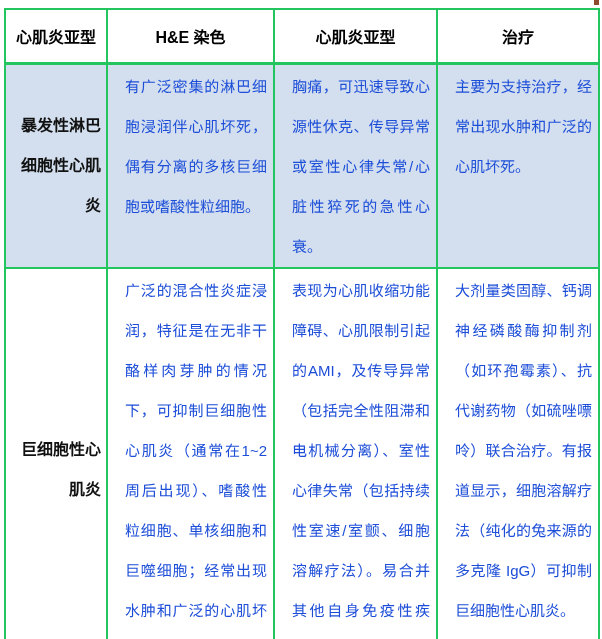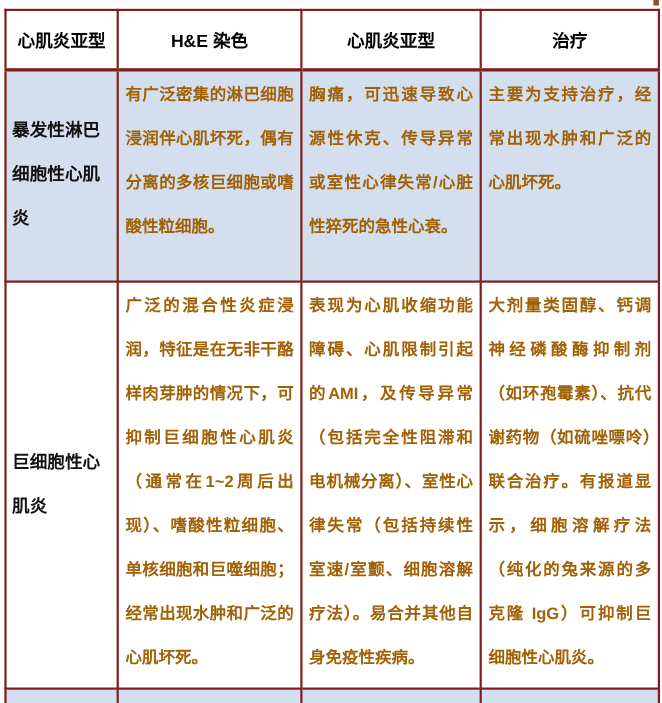--- a/index.html
+++ b/index.html
@@ -9,54 +9,53 @@
     background:#ffffff;
     font-family:"Liberation Sans","DejaVu Sans",sans-serif;
   }
   .doc-table{
     position:absolute;top:8px;left:4px;
     width:594px;
     border-collapse:collapse;
     table-layout:fixed;
   }
   .doc-table th,.doc-table td{
-    border:2px solid #7f1d1d;
+    border:2px solid #22c55e;
     box-sizing:border-box;
     word-break:break-all;
   }
   .header-cell{
     height:54px;
     background:#ffffff;
     font-size:16px;
     font-weight:bold;
     color:#000000;
     text-align:center;
     vertical-align:middle;
     border-bottom-width:3px !important;
   }
   .band{background:#d3dfee;}
   .plain{background:#ffffff;}
   .subtype-cell{
-    text-align:left;
+    text-align:right;
     vertical-align:middle;
     font-weight:bold;
     font-size:16px;
     line-height:40px;
     color:#111111;
     padding:0 5px;
   }
   .body-cell{
     vertical-align:top;
     text-align:justify;
     text-justify:inter-ideograph;
     font-size:15px;
     line-height:40px;
-    color:#a16207;
-    padding:2px 6px 0 6px;
-    font-weight:bold;
+    color:#1d4ed8;
+    padding:2px 6px 0 17px;
   }
   tr.row-1{height:193px;}
   tr.row-2{height:370px;}
   tr.row-3{height:60px;} 
   .artifact{
     position:absolute;top:0;right:3px;
     width:5px;height:5px;
     background:#8c4a2f;
   }
 </style>

